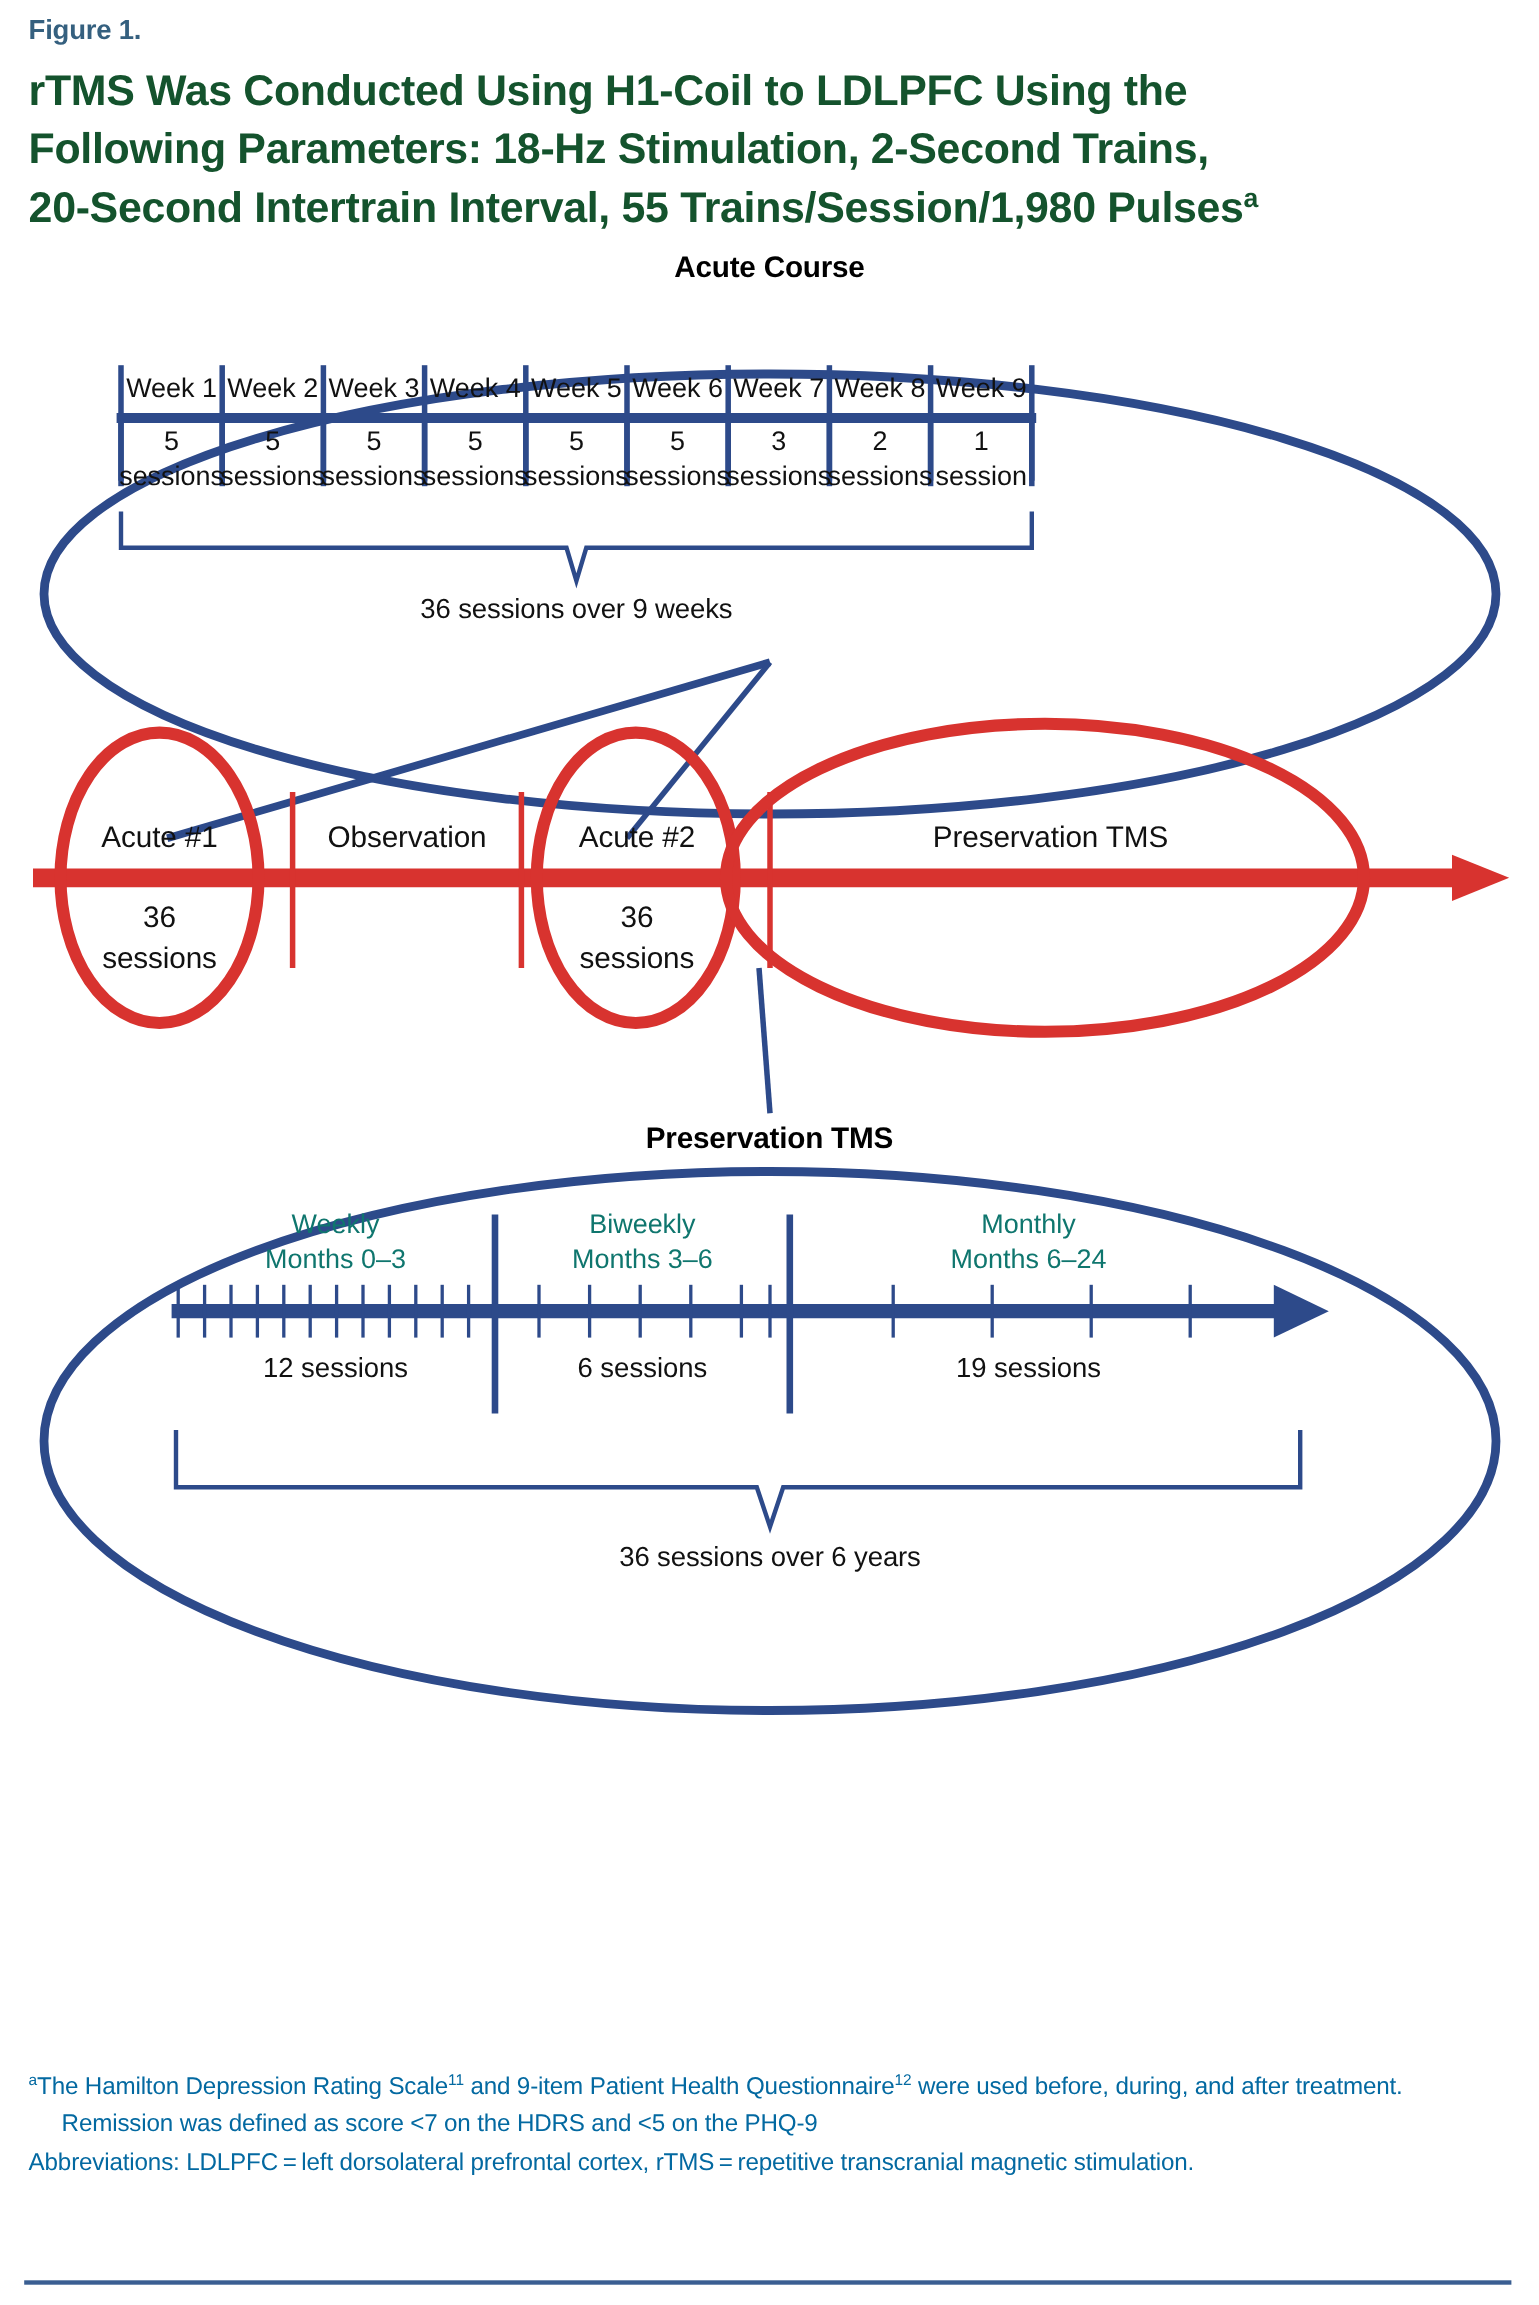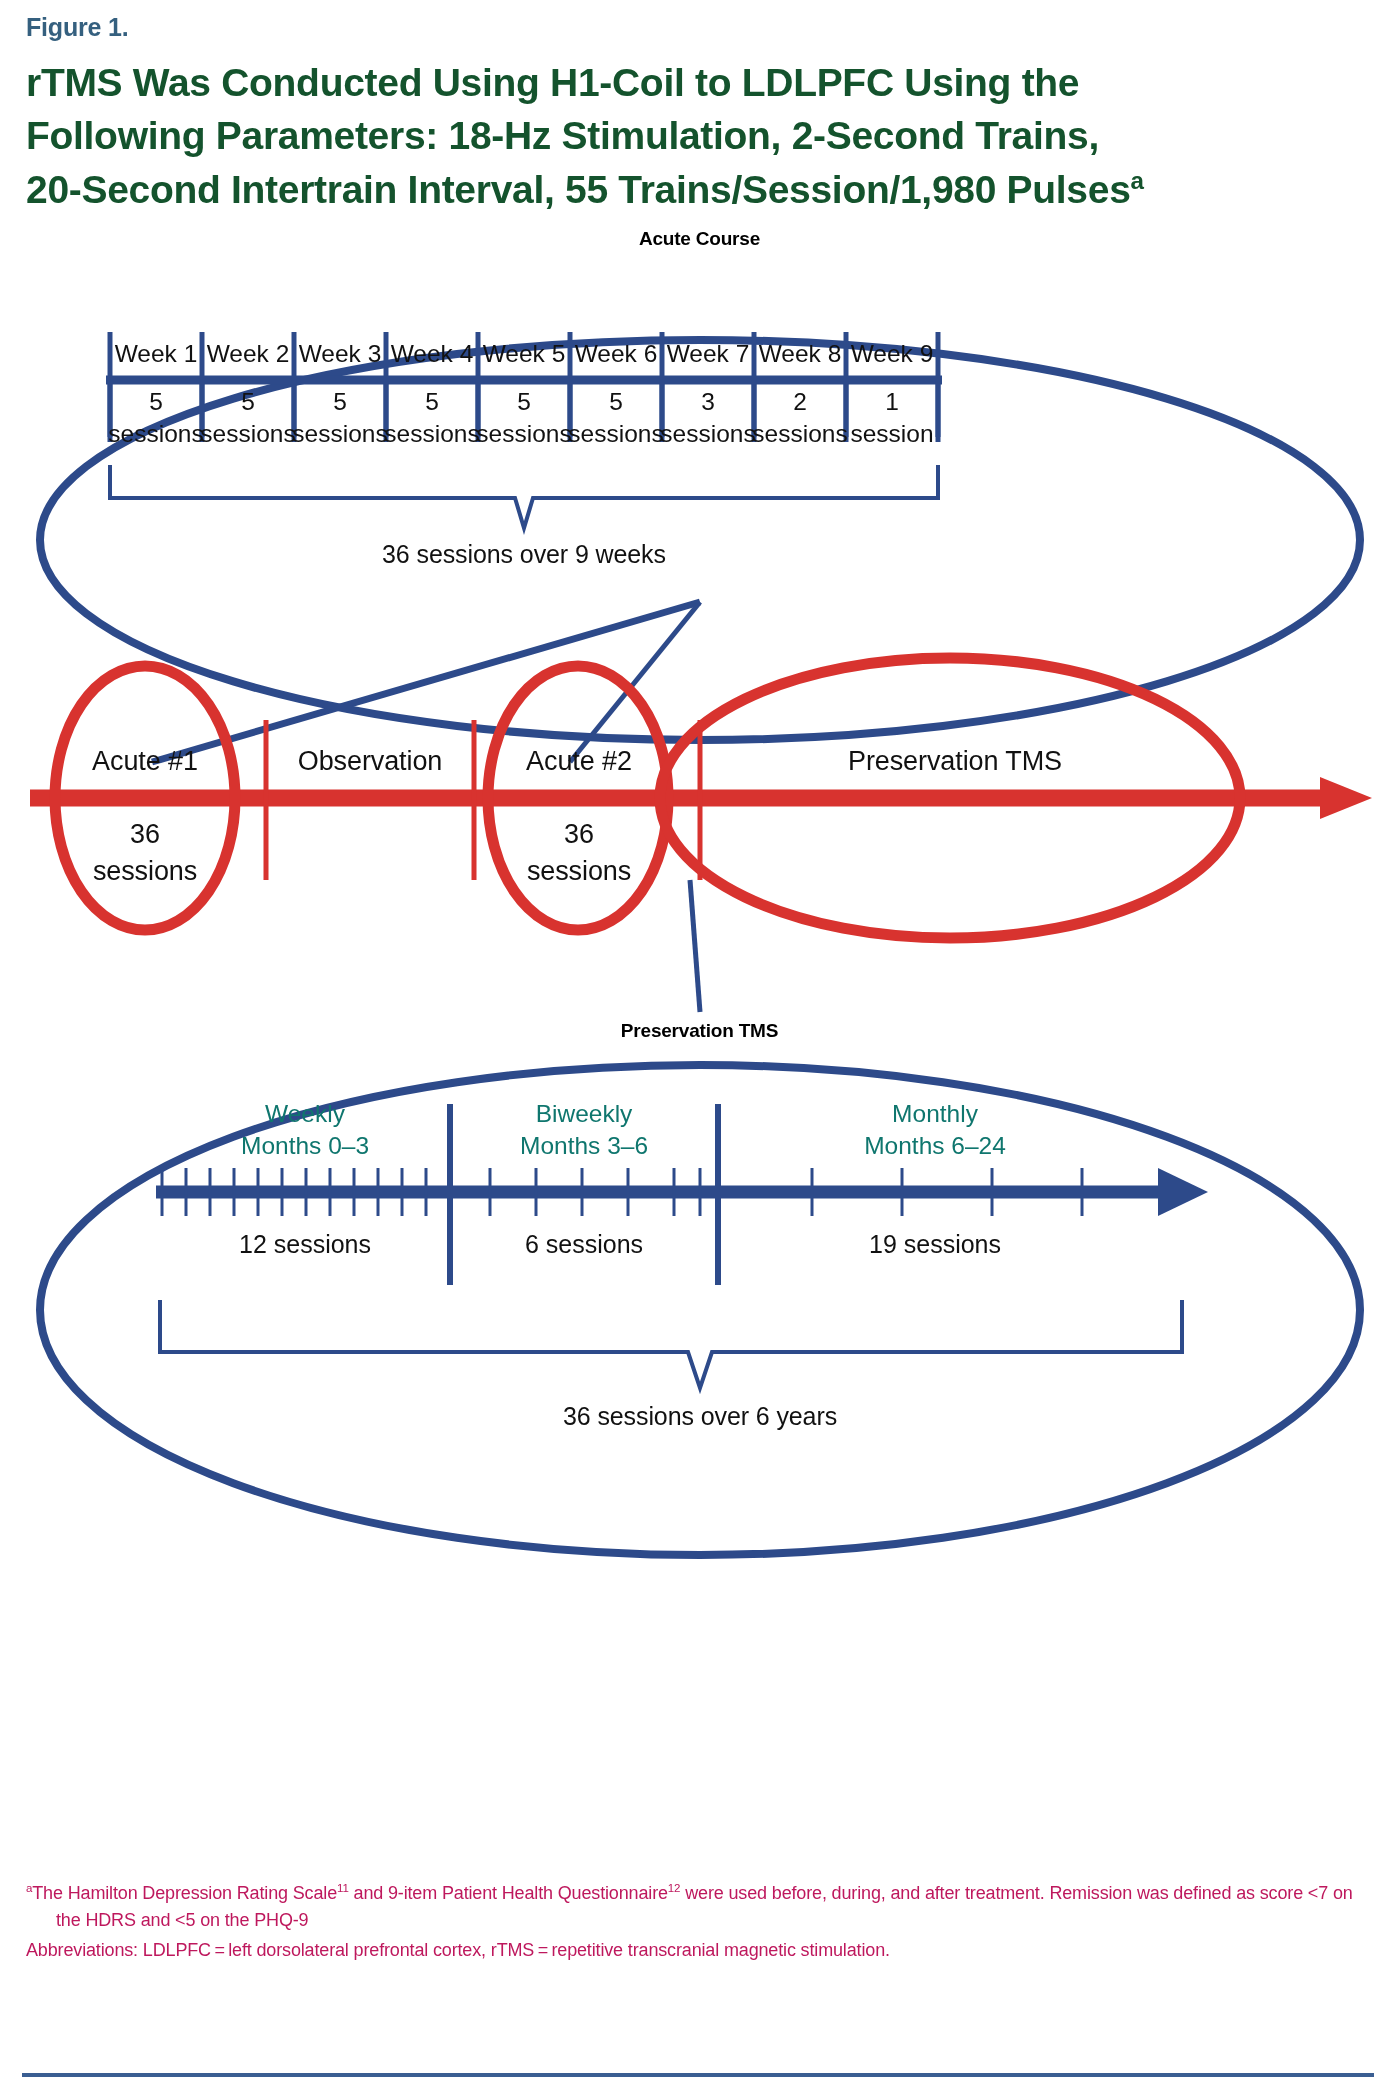--- a/index.html
+++ b/index.html
@@ -45,21 +45,21 @@
     width: 1399px;
     height: 1640px;
   }
   #diagram svg { display:block; }
 
   
   .lyr { position: absolute; }
 
   .sec-title {
     font-weight: bold;
-    font-size: 19px;
+    font-size: 27px;
     color: #000;
     letter-spacing: -0.2px;
   }
 
   .cellbox {
     position: absolute;
     font-size: 24.5px;
     color: #111;
     text-align: center;
     line-height: 1.18;
@@ -95,22 +95,22 @@
     color: #111;
     text-align: center;
   }
 
   
   #footnotes {
     position: absolute;
     left: 26px;
     top: 1880px;
     width: 1345px;
-    font-size: 18px;
-    color: #be185d;
+    font-size: 22px;
+    color: #0369a1;
     line-height: 1.5;
     letter-spacing: -0.15px;
   }
   #footnotes p { margin: 0 0 3px 0; text-indent: 0; padding-left: 30px; }
   #footnotes p .hang { margin-left: -30px; }
   #footnotes sup { font-size: 0.64em; vertical-align: super; line-height: 0; }
   #bottom-rule {
     position: absolute;
     left: 22px;
     top: 2073px;

